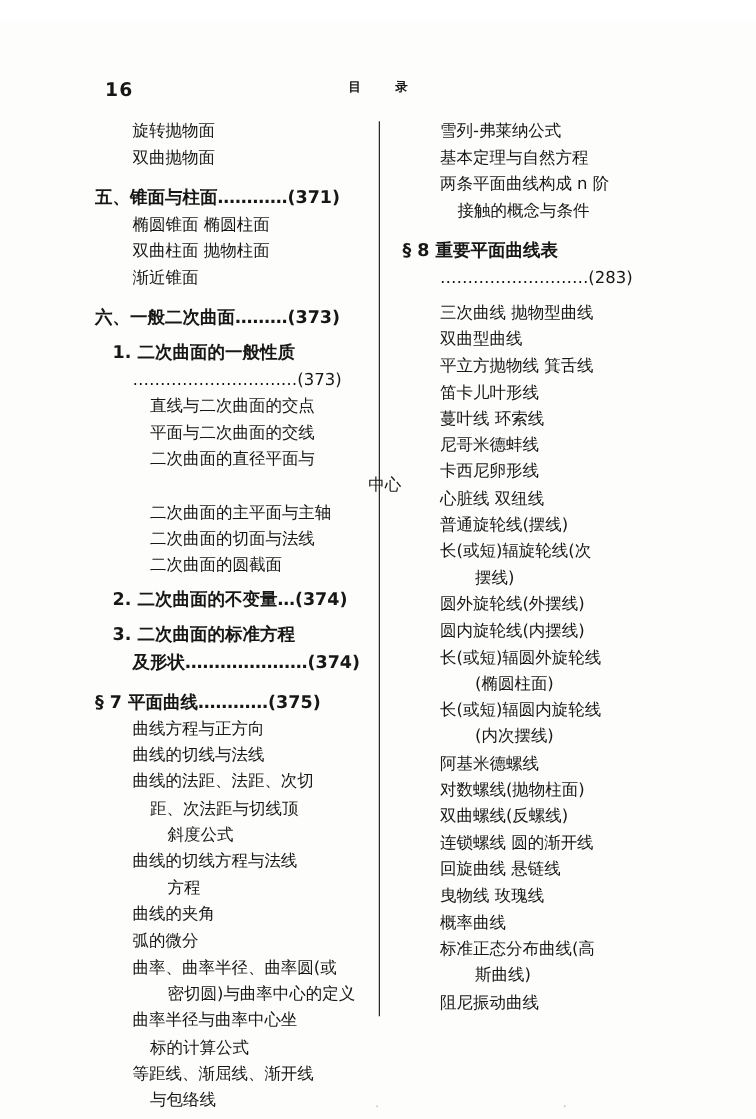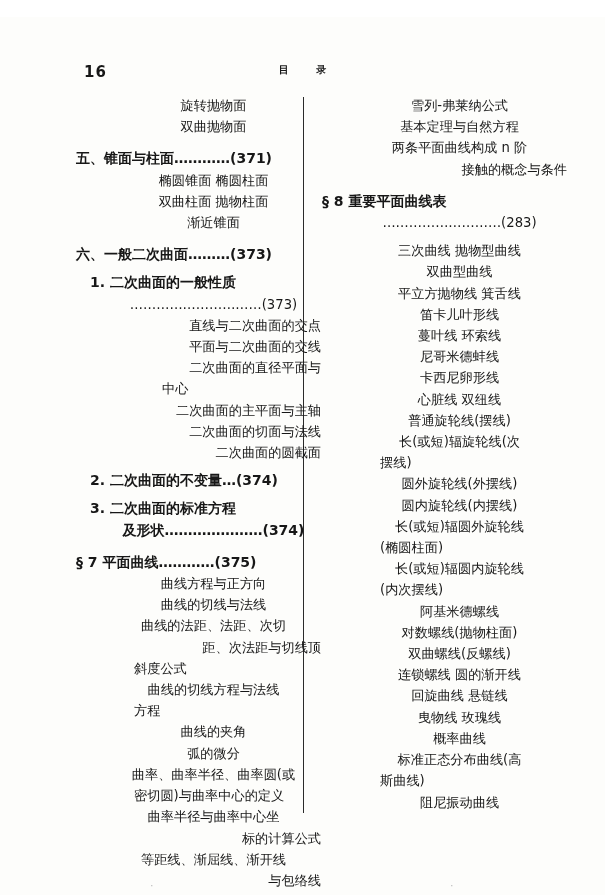--- a/index.html
+++ b/index.html
@@ -81,24 +81,24 @@
   }
   .entry.bold {
     font-weight: bold;
     font-size: 14px;
   }
   .gap-sm { height: 7px; }
   .gap-md { height: 11px; }
 
   .ind0  { padding-left: 0px; }
   .ind1  { padding-left: 14px; }
-  .ind2  { padding-left: 30px; text-align: center; }
-  .ind3  { padding-left: 44px; text-align: right; }
+  .ind2  { padding-left: 30px; }
+  .ind3  { padding-left: 44px; }
   .ind4  { padding-left: 58px; }
-  .ind6  { padding-left: 86px; }
+  .ind6  { padding-left: 86px; text-align: right; }
   
   .bottom-marks {
     position: absolute;
     left: 0;
     top: 862px;
     width: 605px;
     height: 12px;
   }
   .bottom-marks span {
     position: absolute;

